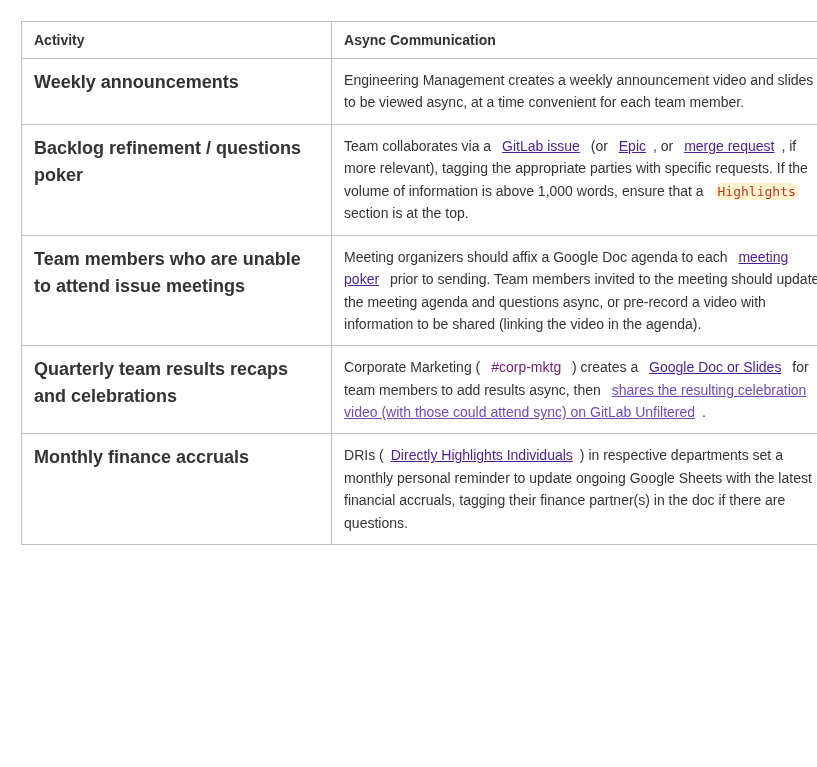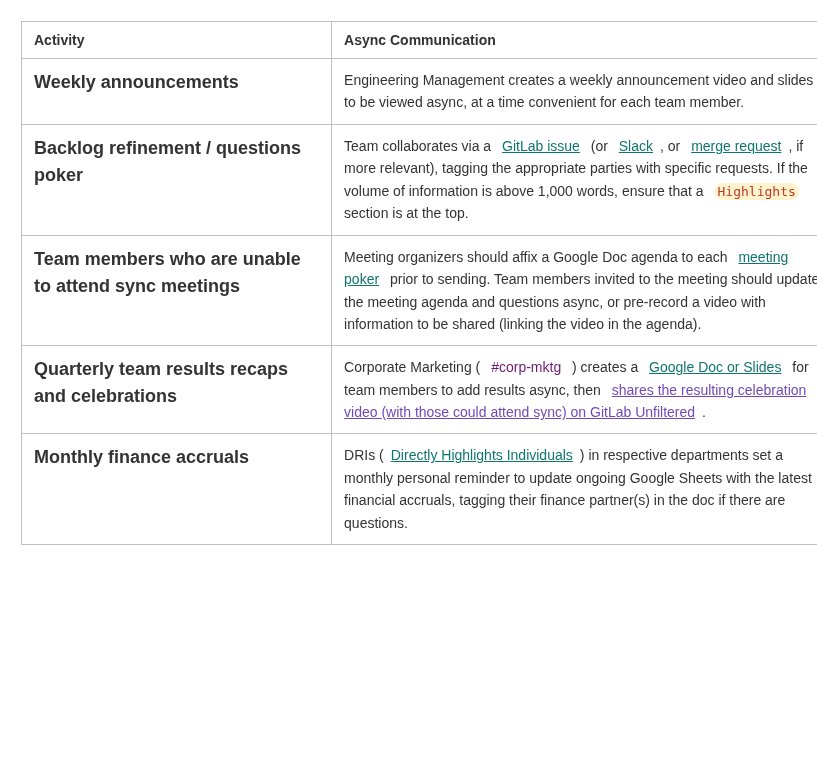--- a/index.html
+++ b/index.html
@@ -40,21 +40,21 @@
       font-weight: bold;
       font-size: 18px;
       line-height: 1.5;
     }
     td.async-cell {
       font-weight: normal;
       font-size: 14px;
       line-height: 1.6;
     }
     a.blue-link {
-      color: #0f766e;
+      color: #4c1d95;
       text-decoration: underline;
     }
     a.purple-link {
       color: #7248b9;
       text-decoration: underline;
     }
     .highlight-tag {
       background-color: #fef3cd;
       color: #c0392b;
       font-family: monospace;
@@ -87,27 +87,27 @@
       <td class="activity-cell">Weekly announcements</td>
       <td class="async-cell">
         Engineering Management creates a weekly announcement video and slides to be viewed async, at a time convenient for each team member.
       </td>
     </tr>
 
 
     <tr>
       <td class="activity-cell">Backlog refinement / questions poker</td>
       <td class="async-cell">
-        Team collaborates via a <a class="blue-link" href="#">GitLab issue</a> (or <a class="blue-link" href="#">Slack</a>, or <a class="blue-link" href="#">merge request</a>, if more relevant), tagging the appropriate parties with specific requests. If the volume of information is above 1,000 words, ensure that a <span class="highlight-tag">Highlights</span> section is at the top.
+        Team collaborates via a <a class="blue-link" href="#">GitLab issue</a> (or <a class="blue-link" href="#">Epic</a>, or <a class="blue-link" href="#">merge request</a>, if more relevant), tagging the appropriate parties with specific requests. If the volume of information is above 1,000 words, ensure that a <span class="highlight-tag">Highlights</span> section is at the top.
       </td>
     </tr>
 
 
     <tr>
-      <td class="activity-cell">Team members who are unable to attend sync meetings</td>
+      <td class="activity-cell">Team members who are unable to attend issue meetings</td>
       <td class="async-cell">
         Meeting organizers should affix a Google Doc agenda to each <a class="blue-link" href="#">meeting poker</a> prior to sending. Team members invited to the meeting should update the meeting agenda and questions async, or pre-record a video with information to be shared (linking the video in the agenda).
       </td>
     </tr>
 
     <tr>
       <td class="activity-cell">Quarterly team results recaps and celebrations</td>
       <td class="async-cell">
         Corporate Marketing ( <span class="corp-mktg">#corp-mktg</span> ) creates a <a class="blue-link" href="#">Google Doc or Slides</a> for team members to add results async, then <a class="purple-link" href="#">shares the resulting celebration video (with those could attend sync) on GitLab Unfiltered</a>.
       </td>

